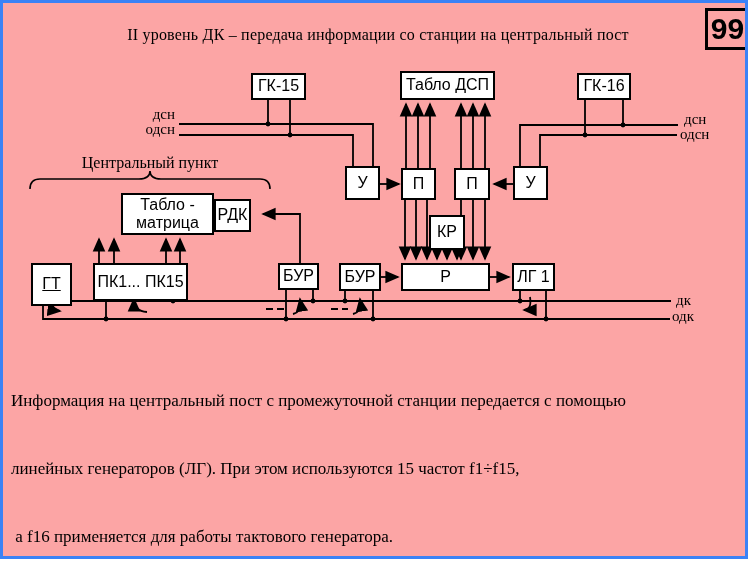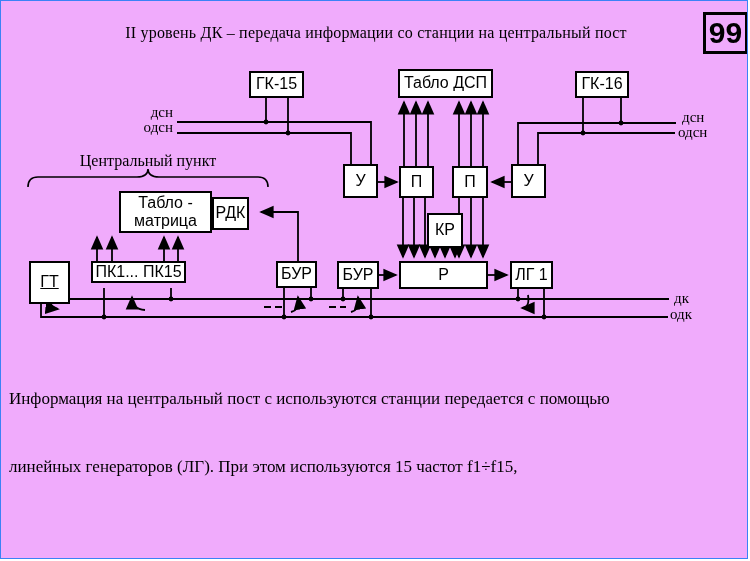--- a/index.html
+++ b/index.html
@@ -1,21 +1,21 @@
 <!DOCTYPE html>
 <html><head>
 <meta charset="utf-8">
 <style>
   html,body{margin:0;padding:0;background:#fff;}
-  #page{position:relative;width:748px;height:559px;background:#f0abfc;border:1px solid #3b82f6;overflow:hidden;
+  #page{position:relative;width:748px;height:559px;background:#fca5a5;border:3px solid #3b82f6;overflow:hidden;
         font-family:"Liberation Serif",serif;color:#000;}
   *{box-sizing:border-box;}
   .title{position:absolute;left:0;top:23px;width:750px;text-align:center;
          font:16px "Liberation Serif",serif;letter-spacing:.2px;}
-  .pagenum{position:absolute;left:702px;top:11px;width:45px;height:42px;border:3px solid #000;
+  .pagenum{position:absolute;left:702px;top:5px;width:45px;height:42px;border:3px solid #000;
            display:flex;align-items:center;justify-content:center;
            font:bold 30px "Liberation Sans",sans-serif;}
   svg.wires{position:absolute;left:0;top:0;z-index:1;}
   .box{position:absolute;z-index:2;border:2px solid #000;background:#fff;
        display:flex;align-items:center;justify-content:center;text-align:center;
        font:16px "Liberation Sans",sans-serif;line-height:1.15;white-space:pre-line;}
   .lbl{position:absolute;z-index:2;font:15px "Liberation Serif",serif;line-height:1;}
   .lbl.r{text-align:right;width:38px;}
   .grouplbl{position:absolute;left:62px;top:151px;width:170px;text-align:center;z-index:2;
             font:16px "Liberation Serif",serif;}
@@ -131,39 +131,40 @@
   <div class="box" style="left:342px;top:163px;width:35px;height:34px;">У</div>
   <div class="box" style="left:398px;top:165px;width:35px;height:32px;">П</div>
   <div class="box" style="left:451px;top:165px;width:36px;height:32px;">П</div>
   <div class="box" style="left:510px;top:163px;width:35px;height:34px;">У</div>
 
   <div class="box" style="left:90px;top:190px;width:93px;height:42px;margin-left:28px;">Табло -
 матрица</div>
   <div class="box" style="left:211px;top:196px;width:37px;height:33px;">РДК</div>
 
   <div class="box" style="left:28px;top:260px;width:41px;height:43px;text-decoration:underline;">ГТ</div>
-  <div class="box" style="left:90px;top:260px;width:95px;height:22px;">ПК1... ПК15</div>
+  <div class="box" style="left:90px;top:260px;width:95px;height:38px;">ПК1... ПК15</div>
   <div class="box" style="left:275px;top:260px;width:41px;height:27px;">БУР</div>
   <div class="box" style="left:336px;top:260px;width:42px;height:28px;">БУР</div>
   <div class="box" style="left:426px;top:212px;width:36px;height:35px;">КР</div>
   <div class="box" style="left:398px;top:260px;width:89px;height:28px;">Р</div>
   <div class="box" style="left:509px;top:260px;width:43px;height:28px;">ЛГ 1</div>
 
   <div class="lbl r" style="left:134px;top:104px;">дсн</div>
   <div class="lbl r" style="left:134px;top:119px;">одсн</div>
   <div class="lbl" style="left:681px;top:109px;">дсн</div>
   <div class="lbl" style="left:677px;top:124px;">одсн</div>
   <div class="lbl" style="left:673px;top:290px;">дк</div>
   <div class="lbl" style="left:669px;top:306px;">одк</div>
 
   <div class="grouplbl">Центральный пункт</div>
 
   <div class="bodytext">
-    <div>Информация на центральный пост с используются станции передается с помощью</div>
+    <div>Информация на центральный пост с промежуточной станции передается с помощью</div>
     <div>линейных генераторов (ЛГ). При этом используются 15 частот f1÷f15,</div>
+    <div> а f16 применяется для работы тактового генератора.</div>
     
     
     
     
     
   </div>
 
 </div>
 
 </body></html>

